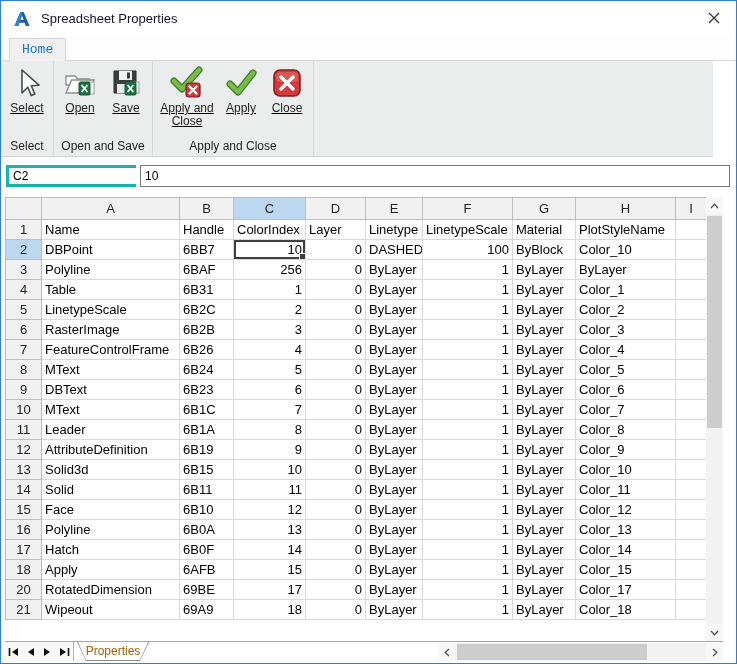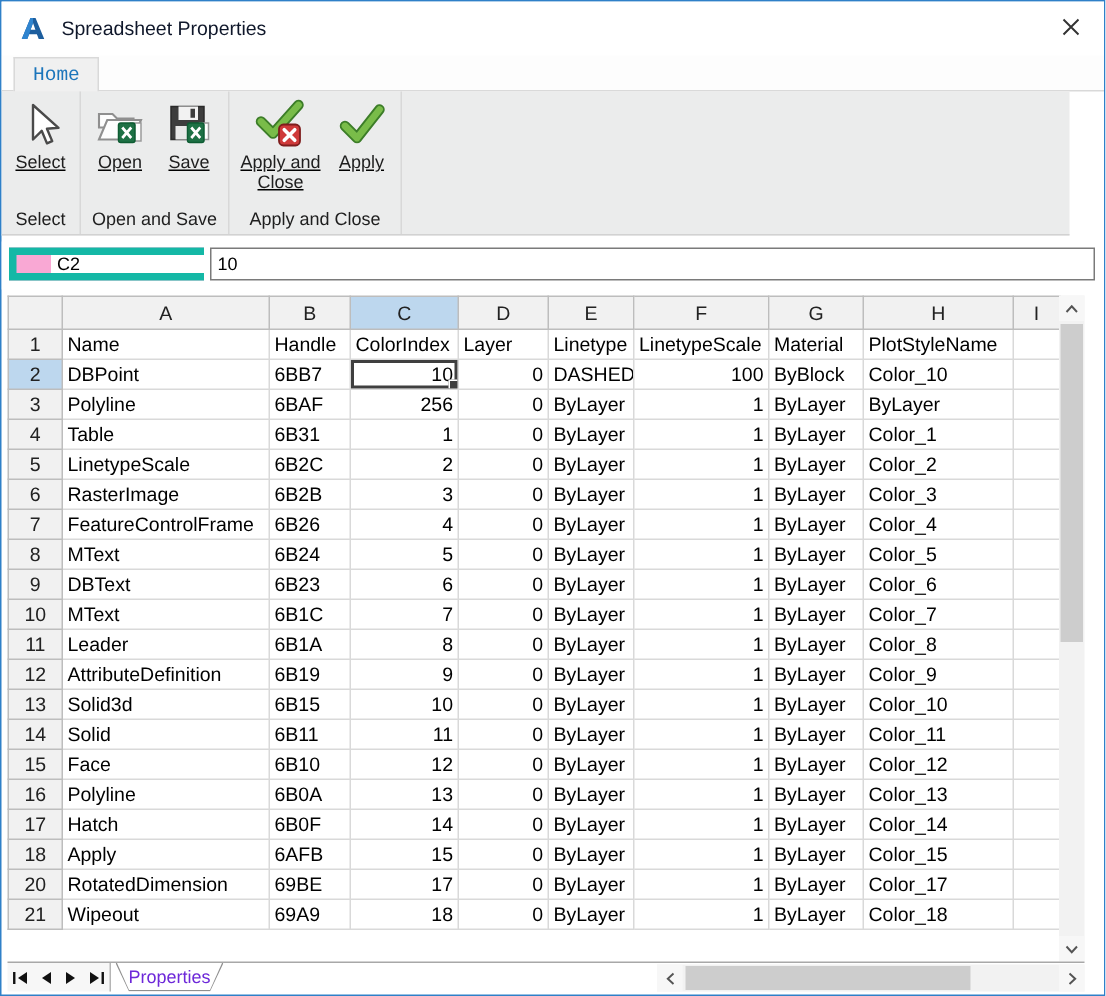--- a/index.html
+++ b/index.html
@@ -21,21 +21,21 @@
   #ribbon { position:absolute; top:60px; left:0; width:712px; height:96px; background:#ebecec; border-bottom:1px solid #d2d2d2; display:flex;text-decoration:underline; }
   .rb-group { position:relative; height:100%; border-right:1px solid #d8d8d8; padding:5px 5px 18px 5px; }
   .rb-buttons { display:flex; justify-content:center; gap:4px; }
   .rb-btn { display:flex; flex-direction:column; align-items:center; width:42px; cursor:default; }
   .rb-btn.wide { width:58px; }
   .rb-btn .ic { width:34px; height:34px; display:flex; align-items:center; justify-content:center; }
   .rb-btn .lb { font-size:12px; color:#1e1e1e; text-align:center; line-height:13px; margin-top:2px; }
   .rb-group-label { position:absolute; bottom:3px; left:0; width:100%; text-align:center; font-size:12px; color:#1e1e1e; }
   
   #formulabar { position:absolute; top:160px; left:0; width:735px; height:32px; background:#fff; }
-  #cellref-wrap { position:absolute; left:5px; top:4px; width:130px; height:22px; border:5px solid #14b8a6; background:#f9a8d4; display:flex;padding-left:23px; }
+  #cellref-wrap { position:absolute; left:5px; top:4px; width:130px; height:22px; border:3px solid #14b8a6; background:#bef264; display:flex; }
   #cellref-input { flex:1; border:none; outline:none; font-size:12px; font-family:"Liberation Sans",sans-serif; padding:0 4px; }
   #cellref-chevron { width:18px; display:flex; align-items:center; justify-content:center; }
   #formula-input { position:absolute; left:139px; top:4px; width:590px; height:22px; border:1px solid #7a7a7a; outline:none; font-size:12px; font-family:"Liberation Sans",sans-serif; padding:0 4px; }
   
   #grid-wrap { position:absolute; top:196px; left:4px; width:702px; }
   table { border-collapse:collapse; table-layout:fixed; width:701px; }
   th, td { font-size:13px; font-weight:normal; overflow:hidden; white-space:nowrap; height:20px; padding:0 3px; }
   thead th { background:#f1f1f1; border:1px solid #bdbdbd; text-align:center; color:#222; height:22px; }
   tbody th { background:#f1f1f1; border:1px solid #bdbdbd; text-align:center; color:#222; }
   td { border:1px solid #d9d9d9; background:#fff; text-align:left; color:#000; }
@@ -48,21 +48,21 @@
   .scroll-arrow { position:absolute; width:17px; height:17px; background:#f7f7f7; display:flex; align-items:center; justify-content:center; }
   #vscroll-up { top:0; } #vscroll-down { bottom:0; }
   #vscroll-thumb { position:absolute; top:19px; left:1px; width:15px; height:212px; background:#cdcdcd; }
   
   #sheetbar { position:absolute; top:640px; left:4px; width:718px; height:20px; background:#fff; border-top:1px solid #a8a8a8; }
   #sheet-nav { position:absolute; left:0; top:0; width:69px; height:19px; display:flex; background:#f7f7f7; border-right:1px solid #b5b5b5; }
   .nav-btn { width:17px; height:100%; display:flex; align-items:center; justify-content:center; cursor:default; }
   #sheet-tab-outer { position:absolute; left:72px; top:0; width:72px; height:19px; background:#8f8f8f;
     clip-path:polygon(0 0, 100% 0, calc(100% - 9px) 100%, 9px 100%); padding:0 1px 1px 1px; }
   #sheet-tab-inner { width:100%; height:100%; background:#fff; clip-path:polygon(0 0, 100% 0, calc(100% - 8px) 100%, 8px 100%);
-    display:flex; align-items:center; justify-content:center; font-size:12px; color:#6d28d9; }
+    display:flex; align-items:center; justify-content:center; font-size:12px; color:#a16207; }
   
   #hscroll { position:absolute; left:433px; top:1px; width:285px; height:18px; background:#f2f2f2; }
   #hscroll-left { left:0; top:0; width:17px; height:18px; }
   #hscroll-right { right:0; top:0; width:17px; height:18px; }
   #hscroll-thumb { position:absolute; left:19px; top:1px; width:190px; height:16px; background:#cdcdcd; }
   svg { display:block; }
 </style>
 </head>
 <body>
 
@@ -150,20 +150,30 @@
         </div>
         <div class="rb-btn">
           <div class="ic">
             <svg width="34" height="34" viewBox="0 0 34 34">
               <path d="M6 18 L14 26 L29 7" stroke="#3c7d28" stroke-width="7" fill="none" stroke-linecap="round" stroke-linejoin="round"></path>
               <path d="M6 18 L14 26 L29 7" stroke="#79bc49" stroke-width="4.5" fill="none" stroke-linecap="round" stroke-linejoin="round"></path>
             </svg>
           </div>
           <div class="lb">Apply</div>
         </div>
+        <div class="rb-btn">
+          <div class="ic">
+            <svg width="34" height="34" viewBox="0 0 34 34">
+              <rect x="4" y="4" width="26" height="26" rx="6" fill="#d23b3b" stroke="#8c1d1d" stroke-width="1.6"></rect>
+              <rect x="6" y="6" width="22" height="10" rx="4" fill="#e06262" opacity="0.75"></rect>
+              <path d="M11 11 L23 23 M23 11 L11 23" stroke="#fff" stroke-width="3.4" stroke-linecap="round"></path>
+            </svg>
+          </div>
+          <div class="lb">Close</div>
+        </div>
       </div>
       <div class="rb-group-label">Apply and Close</div>
     </div>
 
   </div>
 
   <div id="formulabar">
     <div id="cellref-wrap">
       <input id="cellref-input" value="C2" style="">
       <div id="cellref-chevron">

